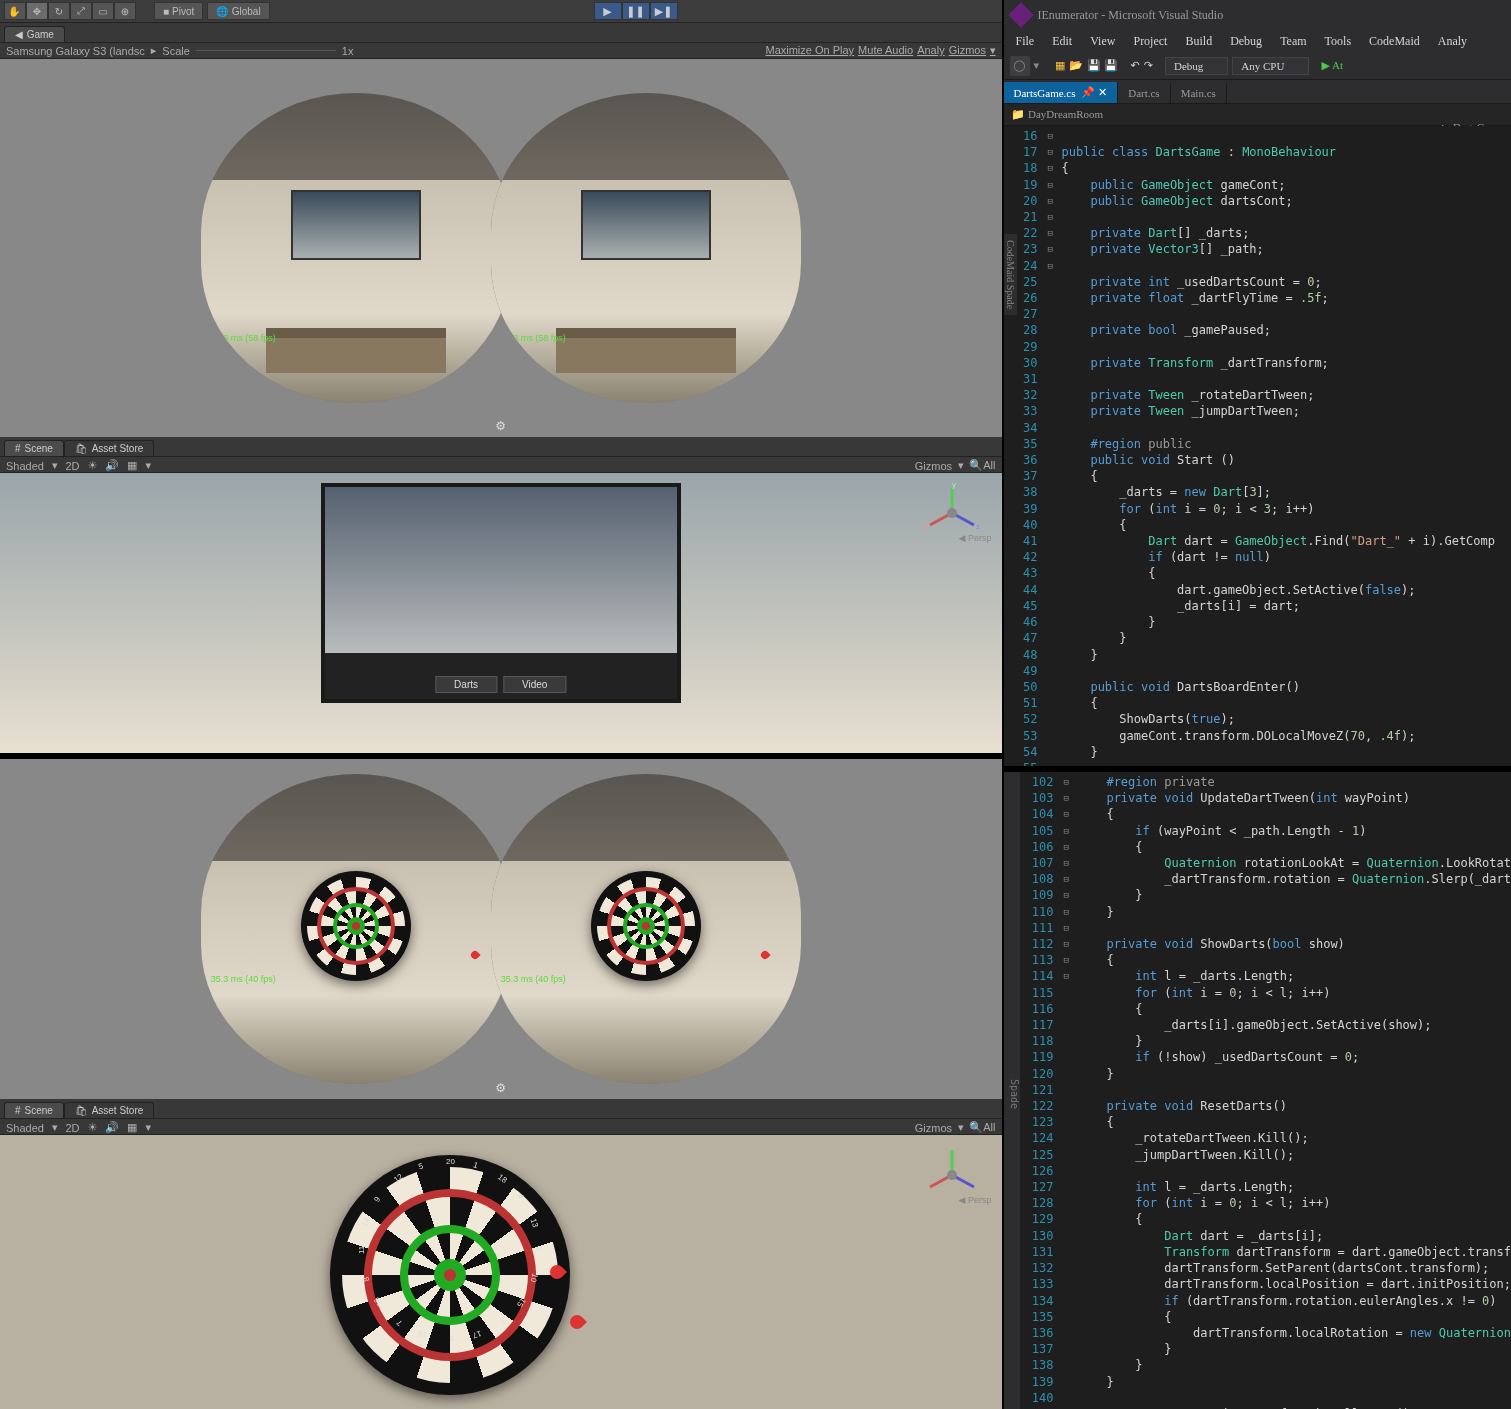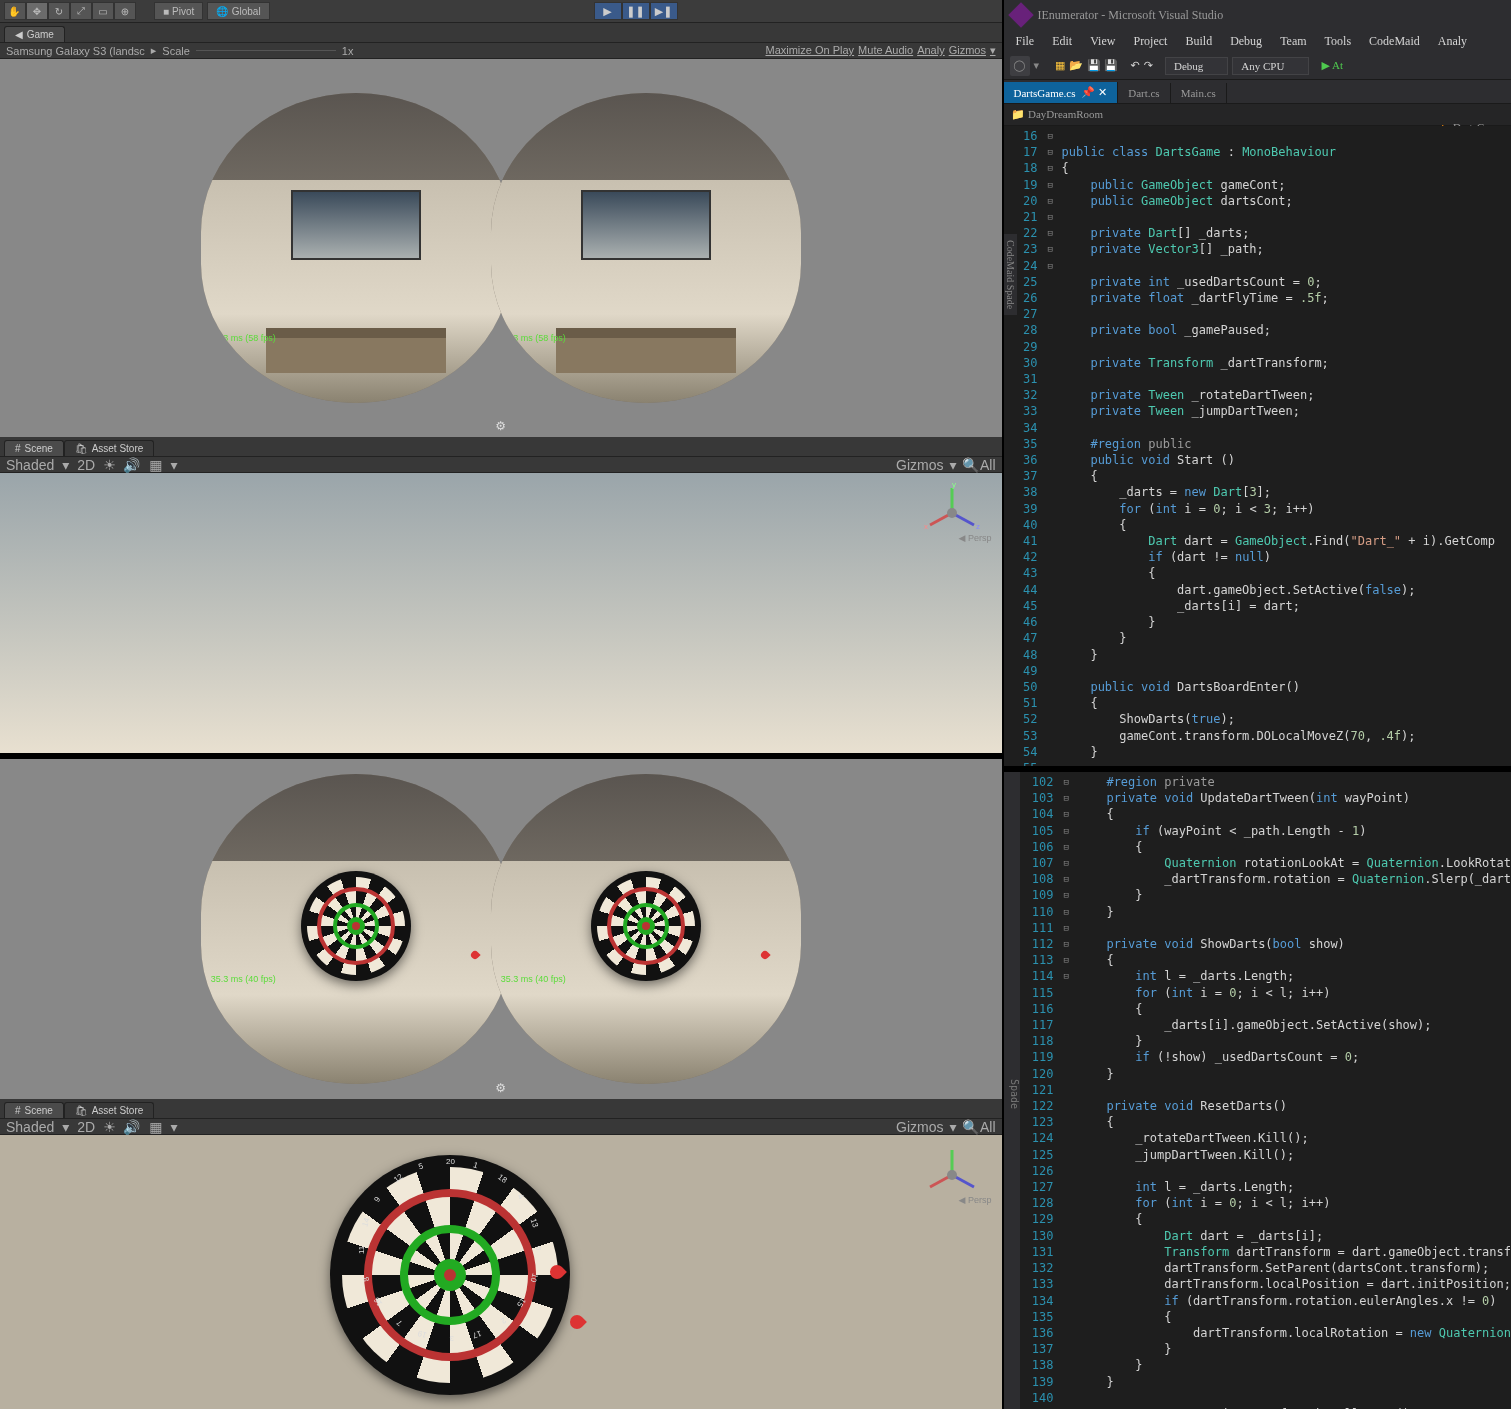--- a/index.html
+++ b/index.html
@@ -23,21 +23,21 @@
 .stereo-view { display: flex; justify-content: center; align-items: center; height: 100%; gap: 0; padding: 0 200px; background: #888; }
 .eye { width: 310px; height: 310px; background: #7a7268; border-radius: 50% / 45%; margin: 0 -10px; position: relative; overflow: hidden; display: flex; flex-direction: column; }
 .eye-ceiling { height: 28%; background: linear-gradient(#5a5550, #6e6860); }
 .eye-wall { flex: 1; background: linear-gradient(#c8c0b0 0%, #e0d8c8 60%, #8a8270 100%); position: relative; }
 .eye-tv { position: absolute; top: 10px; left: 50%; transform: translateX(-50%); width: 130px; height: 70px; background: #222; border: 2px solid #333; }
 .eye-tv-screen { width: 100%; height: 100%; background: linear-gradient(#3a4a5a, #aab0b0); }
 .eye-stats { position: absolute; bottom: 60px; left: 10px; font-size: 9px; color: #5bdc3a; }
 .eye-table { position: absolute; bottom: 30px; left: 50%; transform: translateX(-50%); width: 180px; height: 45px; background: #887860; border-top: 10px solid #6a5c48; }
 .gear-icon-bottom { position: absolute; bottom: 4px; left: 50%; transform: translateX(-50%); color: #ddd; font-size: 12px; }
 .scene-section { display: flex; flex-direction: column; }
-.scene-controls { height: 16px; background: #383838; display: flex; align-items: flex-start; padding: 0 6px; font-size: 14px; color: #aaa; gap: 8px; border-bottom: 1px solid #222; }
+.scene-controls { height: 16px; background: #383838; display: flex; align-items: flex-end; padding: 0 6px; font-size: 11px; color: #aaa; gap: 8px; border-bottom: 1px solid #222; }
 .scene-controls .right { margin-left: auto; display: flex; gap: 6px; align-items: center; }
 .scene-viewport { height: 280px; background: linear-gradient(#9aa5aa 0%, #c8c8c0 60%, #e8e0d0 100%); position: relative; }
 .scene-tv-big { position: absolute; top: 10px; left: 50%; transform: translateX(-50%); width: 360px; height: 220px; background: #222; border: 4px solid #1a1a1a; }
 .scene-tv-screen { width: 100%; height: 78%; background: linear-gradient(#556070, #b8bcbc); position: relative; }
 .scene-tv-buttons { position: absolute; bottom: 6px; left: 50%; transform: translateX(-50%); display: flex; gap: 6px; }
 .scene-tv-btn { padding: 2px 18px; background: #3a3a3a; color: #ddd; font-size: 10px; border: 1px solid #555; }
 .axis-gizmo { position: absolute; top: 10px; right: 20px; width: 60px; height: 60px; font-size: 9px; }
 .persp { position: absolute; top: 60px; right: 10px; font-size: 9px; color: #888; }
 .dartboard { width: 190px; height: 190px; border-radius: 50%; background: #111; position: relative; box-shadow: 0 4px 12px rgba(0,0,0,.5); }
 .dartboard::before { content:''; position:absolute; inset:10px; border-radius:50%; background: repeating-conic-gradient(#f0e8d8 0deg 18deg, #111 18deg 36deg); }
@@ -175,20 +175,27 @@
         <span>🔊</span>
         <span>▦</span>
           <span>▾</span>
         <div class="right">
           <span>Gizmos</span>
             <span>▾</span>
           <span>🔍<span>All</span></span>
         </div>
       </div>
       <div class="scene-viewport">
+        <div class="scene-tv-big">
+          <div class="scene-tv-screen"></div>
+          <div class="scene-tv-buttons">
+            <div class="scene-tv-btn">Darts</div>
+            <div class="scene-tv-btn">Video</div>
+          </div>
+        </div>
         <div class="axis-gizmo">
           <svg viewBox="0 0 60 60">
               <line x1="30" y1="30" x2="30" y2="5" stroke="#5c5" stroke-width="3"></line>
               <line x1="30" y1="30" x2="52" y2="42" stroke="#55c" stroke-width="3"></line>
               <line x1="30" y1="30" x2="8" y2="42" stroke="#c55" stroke-width="3"></line>
               <circle cx="30" cy="30" r="5" fill="#888"></circle>
               <text x="30" y="4" fill="#8f8" font-size="8">y</text>
               <text x="54" y="46" fill="#88f" font-size="8">z</text>
               <text x="2" y="46" fill="#f88" font-size="8">x</text>
             </svg>

